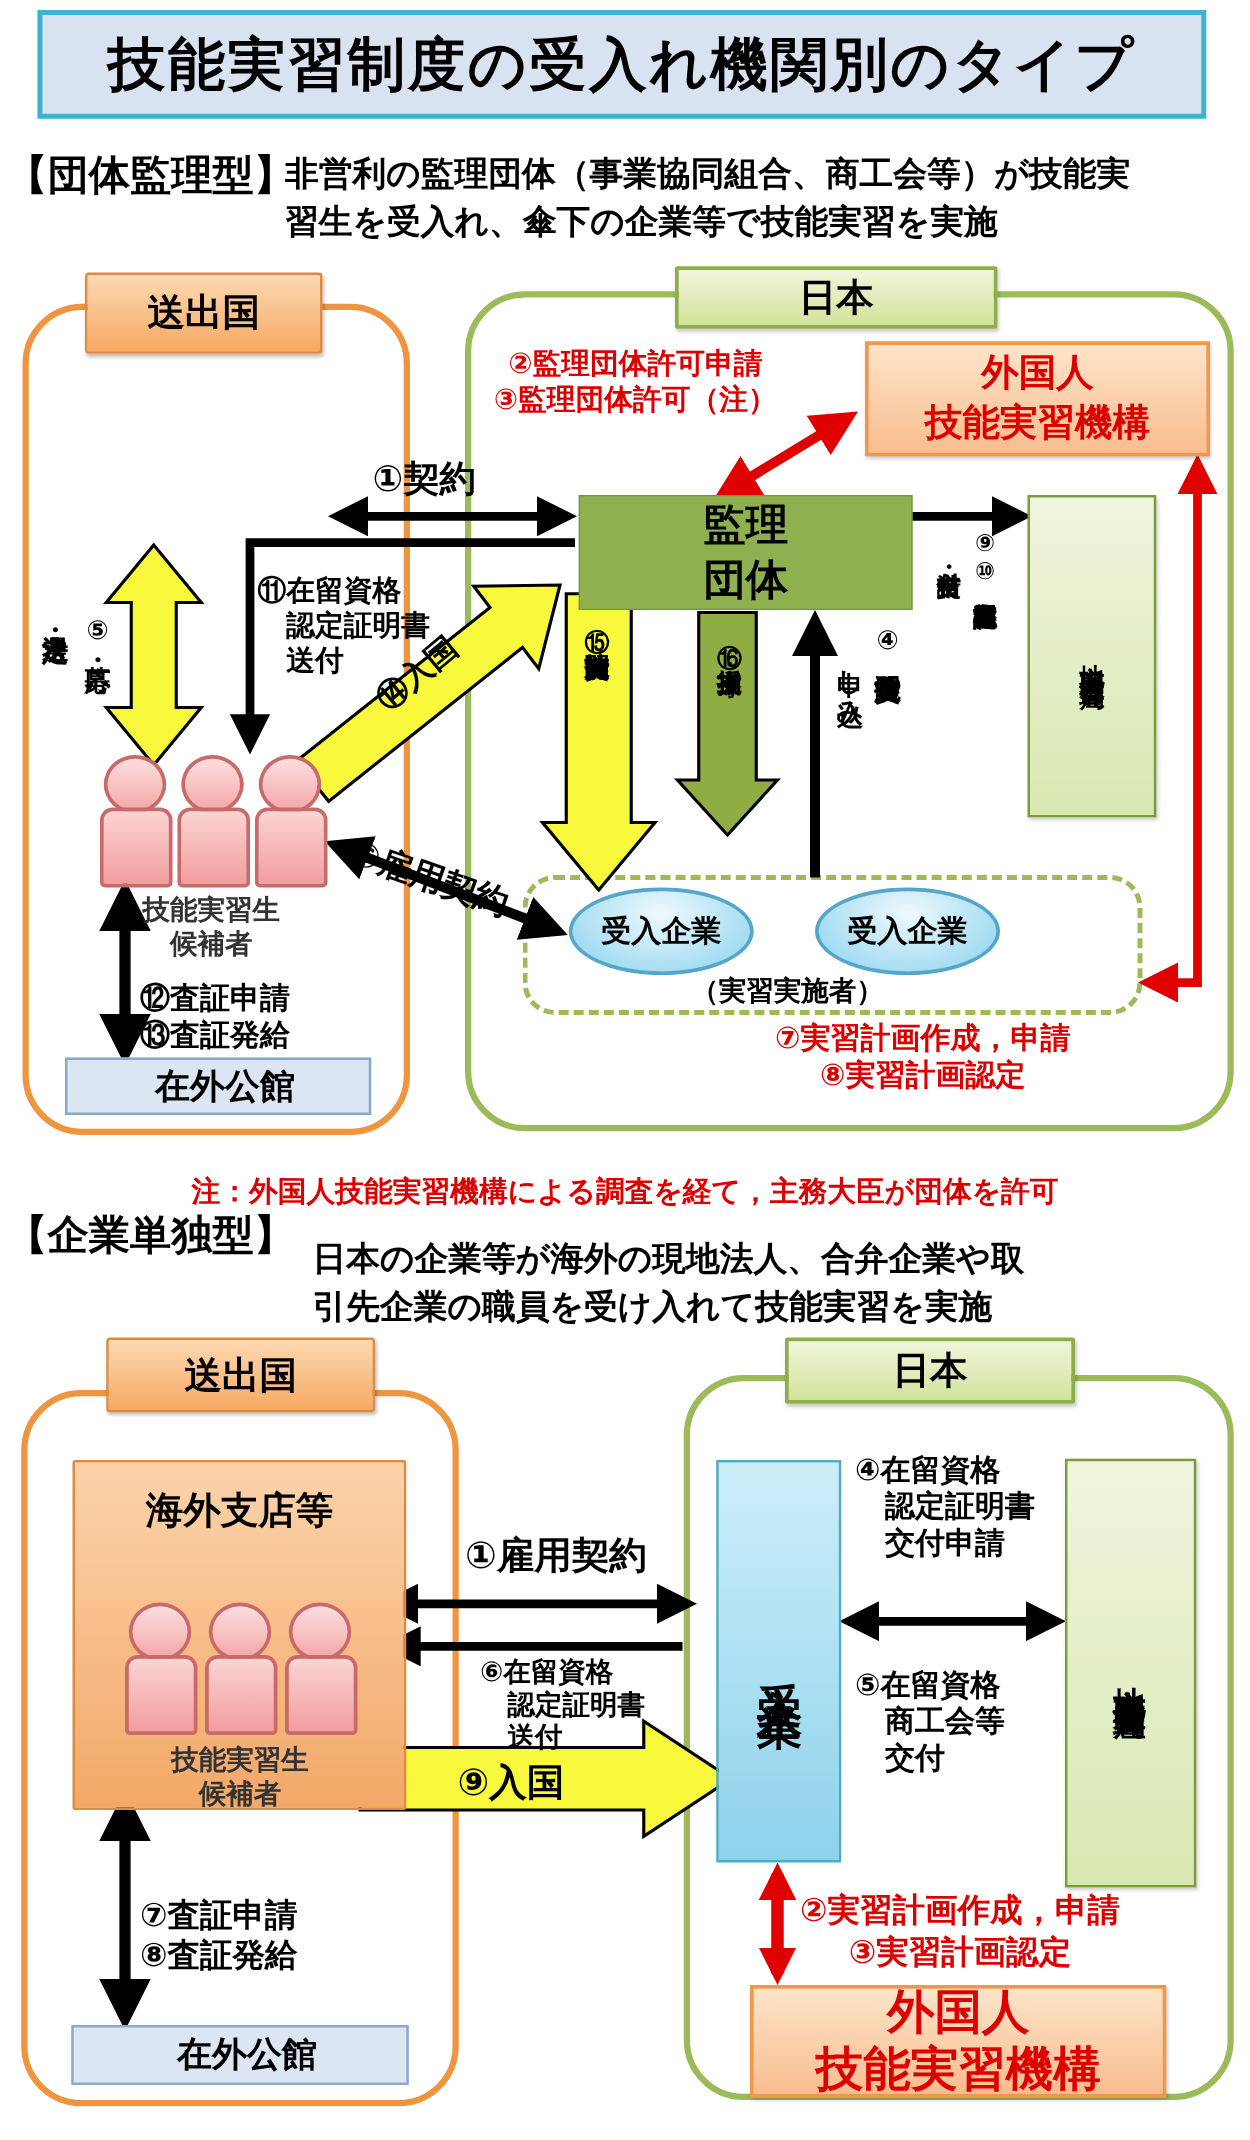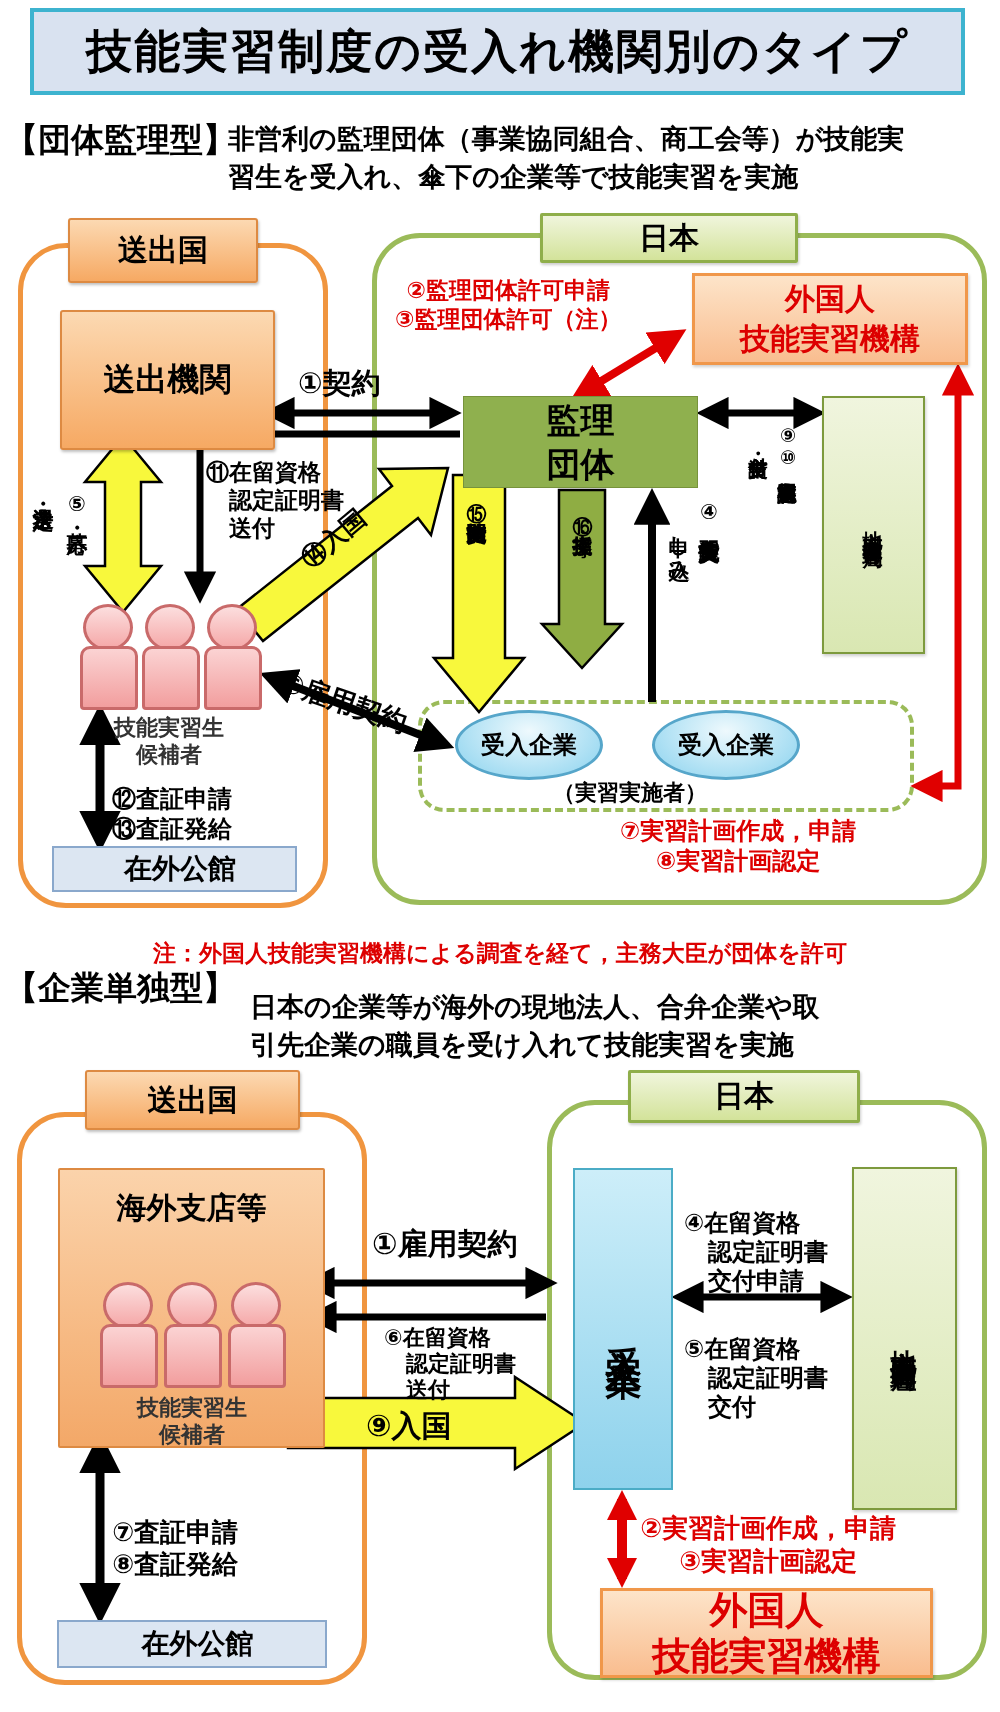--- a/index.html
+++ b/index.html
@@ -83,26 +83,25 @@
       <path d="M652,702 L652,499" stroke="#000" stroke-width="8" marker-end="url(#mb)" fill="none"></path>
       <path d="M706,413 L816,413" stroke="#000" stroke-width="7" marker-start="url(#mb)" marker-end="url(#mb)" fill="none"></path>
       <path d="M100,716 L100,840" stroke="#000" stroke-width="9" marker-start="url(#mb)" marker-end="url(#mb)" fill="none"></path>
       <path d="M270,677 L444,744" stroke="#000" stroke-width="8" marker-start="url(#mb)" marker-end="url(#mb)" fill="none"></path>
       <path d="M580,394 L677,335" stroke="#e00000" stroke-width="8" marker-start="url(#mr)" marker-end="url(#mr)" fill="none"></path>
       <path d="M958,373 L958,786 L920,786" stroke="#e00000" stroke-width="7" marker-start="url(#mr)" marker-end="url(#mr)" fill="none"></path>
     </svg>
 
     <div class="abs tag-orange ctr" style="left:68px;top:218px;width:190px;height:65px;font-size:30px;">送出国</div>
     <div class="abs tag-green ctr" style="left:540px;top:213px;width:258px;height:50px;font-size:30px;">日本</div>
-    <div class="abs tag-orange ctr" style="left:60px;top:310px;width:215px;height:140px;font-size:32px;">送出機関</div>
     <div class="abs red bold ml" style="left:395px;top:276px;font-size:23px;line-height:29px;">②監理団体許可申請
 ③監理団体許可（注）</div>
     <div class="abs box-otit ctr red ml" style="left:692px;top:273px;width:276px;height:92px;font-size:30px;line-height:40px;">外国人
 技能実習機構</div>
-    <div class="abs box-kanri ctr ml" style="left:463px;top:396px;width:235px;height:92px;font-size:34px;line-height:44px;">監理
+    <div class="abs box-kanri ctr ml" style="left:463px;top:396px;width:267px;height:92px;font-size:34px;line-height:44px;">監理
 団体</div>
     <div class="abs box-bureau ctr" style="left:822px;top:396px;width:103px;height:258px;">
       <span class="vt" style="font-size:20px;letter-spacing:2px;">地方出入国在留管理局</span>
     </div>
 
     <div class="abs bold" style="left:298px;top:364px;font-size:29px;">①契約</div>
     <div class="abs bold ml" style="left:206px;top:458px;font-size:23px;line-height:28px;">⑪在留資格
 　認定証明書
 　送付</div>
     <div class="abs bold ml vt" style="left:26px;top:492px;font-size:21px;line-height:34px;">⑤応募・
@@ -189,25 +188,25 @@
 　送付</div>
     <div class="abs bold" style="left:366px;top:1406px;font-size:30px;">⑨入国</div>
 
     <div class="abs box-accept ctr" style="left:573px;top:1168px;width:100px;height:322px;">
       <span class="vt" style="font-size:36px;letter-spacing:6px;">受入企業</span>
     </div>
     <div class="abs box-bureau ctr" style="left:852px;top:1167px;width:105px;height:343px;">
       <span class="vt" style="font-size:26px;letter-spacing:2px;">地方出入国在留管理局</span>
     </div>
 
-    <div class="abs bold ml" style="left:684px;top:1208px;font-size:24px;line-height:29px;">④在留資格
+    <div class="abs bold ml" style="left:684px;top:1162px;font-size:24px;line-height:29px;">④在留資格
 　認定証明書
 　交付申請</div>
     <div class="abs bold ml" style="left:684px;top:1334px;font-size:24px;line-height:29px;">⑤在留資格
-　認定証明書
+　商工会等
 　交付</div>
 
     <div class="abs red bold ml" style="left:640px;top:1512px;font-size:26px;line-height:33px;">②実習計画作成，申請
 ③実習計画認定</div>
     <div class="abs box-otit ctr red ml" style="left:600px;top:1588px;width:333px;height:90px;font-size:38px;line-height:46px;">外国人
 技能実習機構</div>
 
     <div class="abs bold ml" style="left:112px;top:1516px;font-size:26px;line-height:32px;">⑦査証申請
 ⑧査証発給</div>
     <div class="abs box-embassy ctr" style="left:57px;top:1620px;width:270px;height:48px;font-size:28px;">在外公館</div>

